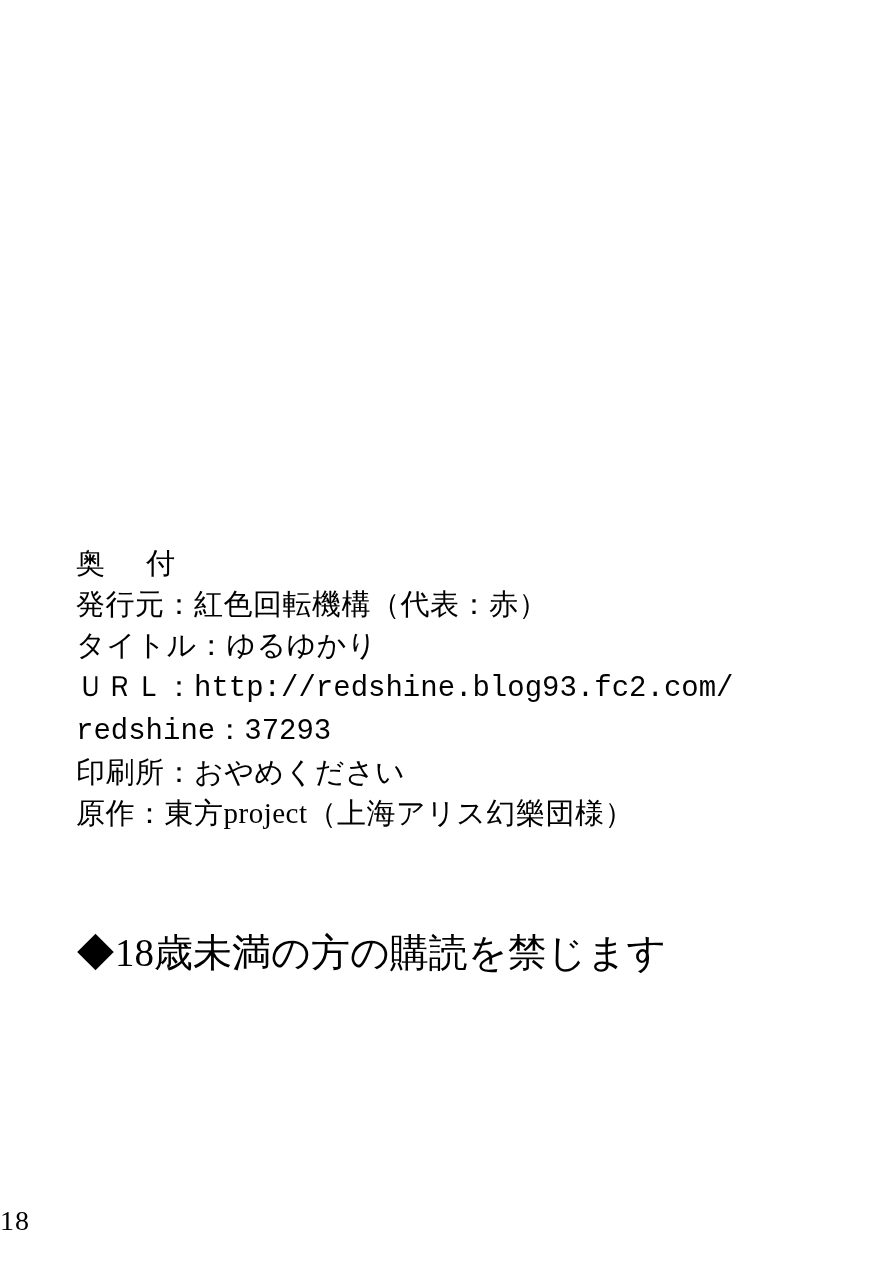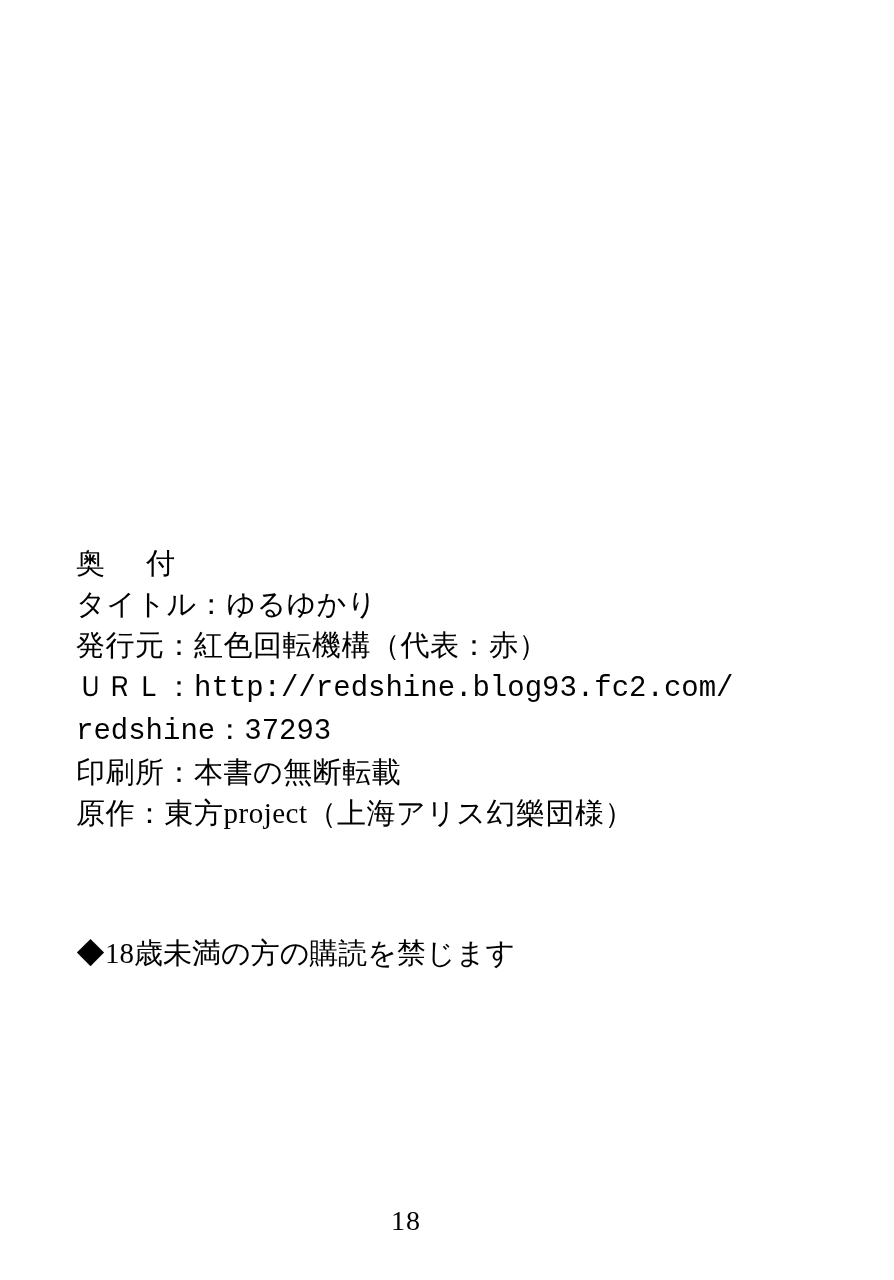--- a/index.html
+++ b/index.html
@@ -42,57 +42,57 @@
     text-align: right;
   }
   .notice-block {
     position: absolute;
     left: 76px;
     width: 780px;
   }
   .notice-1 { top: 932px; }
   .notice-2 { top: 1018px; }
   .notice-line {
-    font-size: 29px;
+    font-size: 39px;
     line-height: 42px;
     white-space: pre;
     font-family: Liberation Serif, serif;
   }
   .notice-indent {
     padding-left: 31px;
   }
   .page-number {
     position: absolute;
     left: 0;
     right: 0;
     top: 1205px;
-    text-align: center;
+    text-align: left;
     font-family: "Liberation Serif", serif;
     font-size: 28px;
     letter-spacing: 1px;
   }
 </style>
 </head>
 <body>
 
 <div class="page">
 
   <div class="colophon">
 
     <div class="colophon-heading">奥　付</div>
 
+    <div class="colophon-line">発行元：紅色回転機構（代表：赤）</div>
+
     <div class="colophon-line">タイトル：ゆるゆかり</div>
-
-    <div class="colophon-line">発行元：紅色回転機構（代表：赤）</div>
 
     <div class="colophon-line"><span>ＵＲＬ：</span><span class="mono">http://redshine.blog93.fc2.com/</span></div>
 
     <div class="colophon-line"><span class="mono">redshine：</span><span class="mono">37293</span></div>
 
-    <div class="colophon-line">印刷所：本書の無断転載</div>
+    <div class="colophon-line">印刷所：おやめください</div>
 
 
     <div class="colophon-line">原作：東方project（上海アリス幻樂団様）</div>
 
   </div>
 
   <div class="notice-block notice-1">
     <div class="notice-line"><span>◆</span><span>18歳未満の方の購読を禁じます</span></div>
   </div>
 

